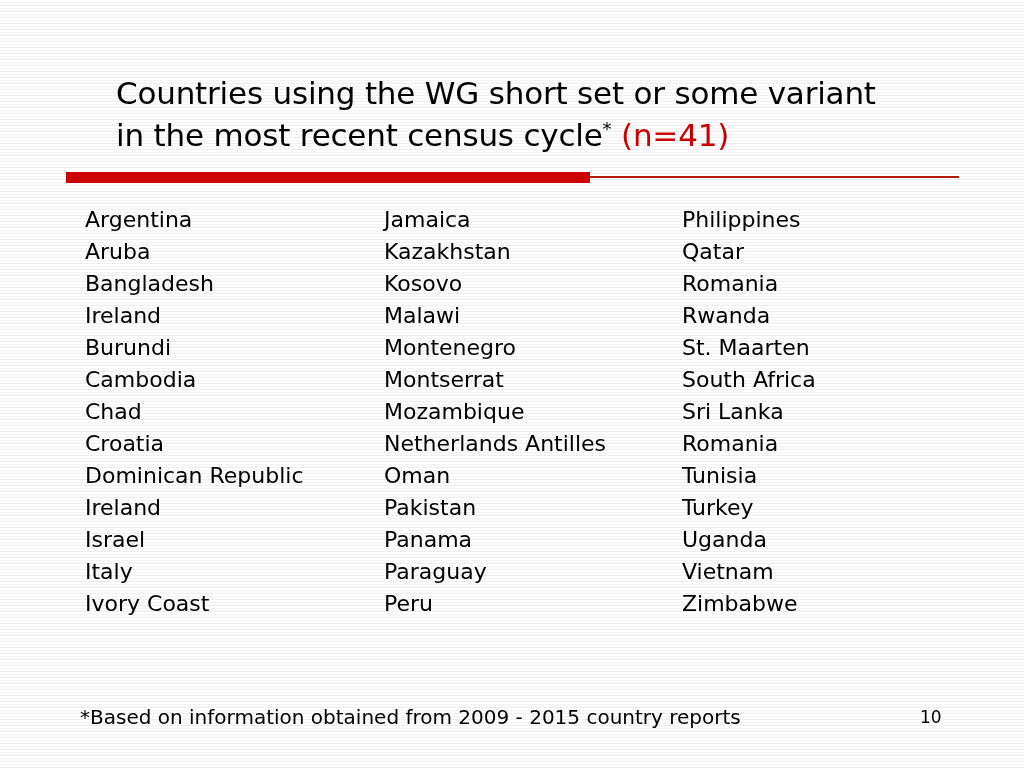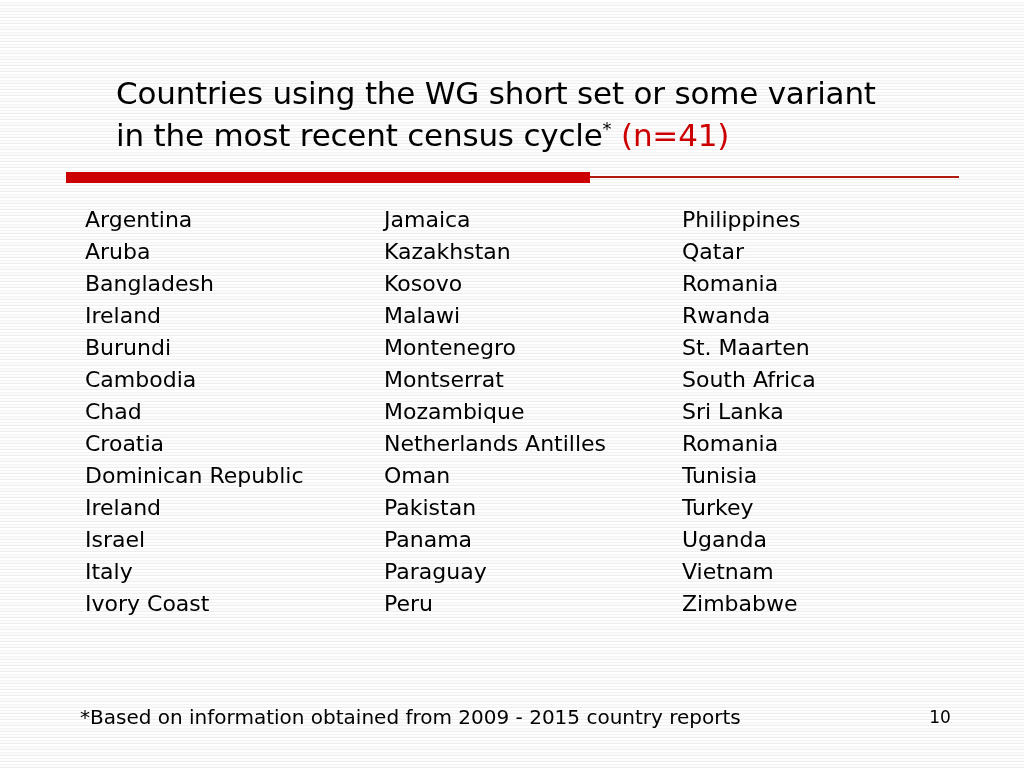--- a/index.html
+++ b/index.html
@@ -121,21 +121,21 @@
     white-space: nowrap;
   }
   #page-number {
     position: absolute;
     left: 920px;
     top: 706px;
     width: 40px;
     font-size: 17px;
     line-height: 22px;
     color: #000000;
-    text-align: center;
+    text-align: left;
   }
 </style>
 </head>
 <body>
 
 <div id="slide">
 
   <div id="title-block">
     <div id="title-text"><span class="title-line">Countries using the WG short set or some variant</span><span class="title-line"><span>in the most recent census cycle</span><span class="title-sup">*</span><span> </span><span class="title-count">(n=41)</span></span></div>
   </div>

